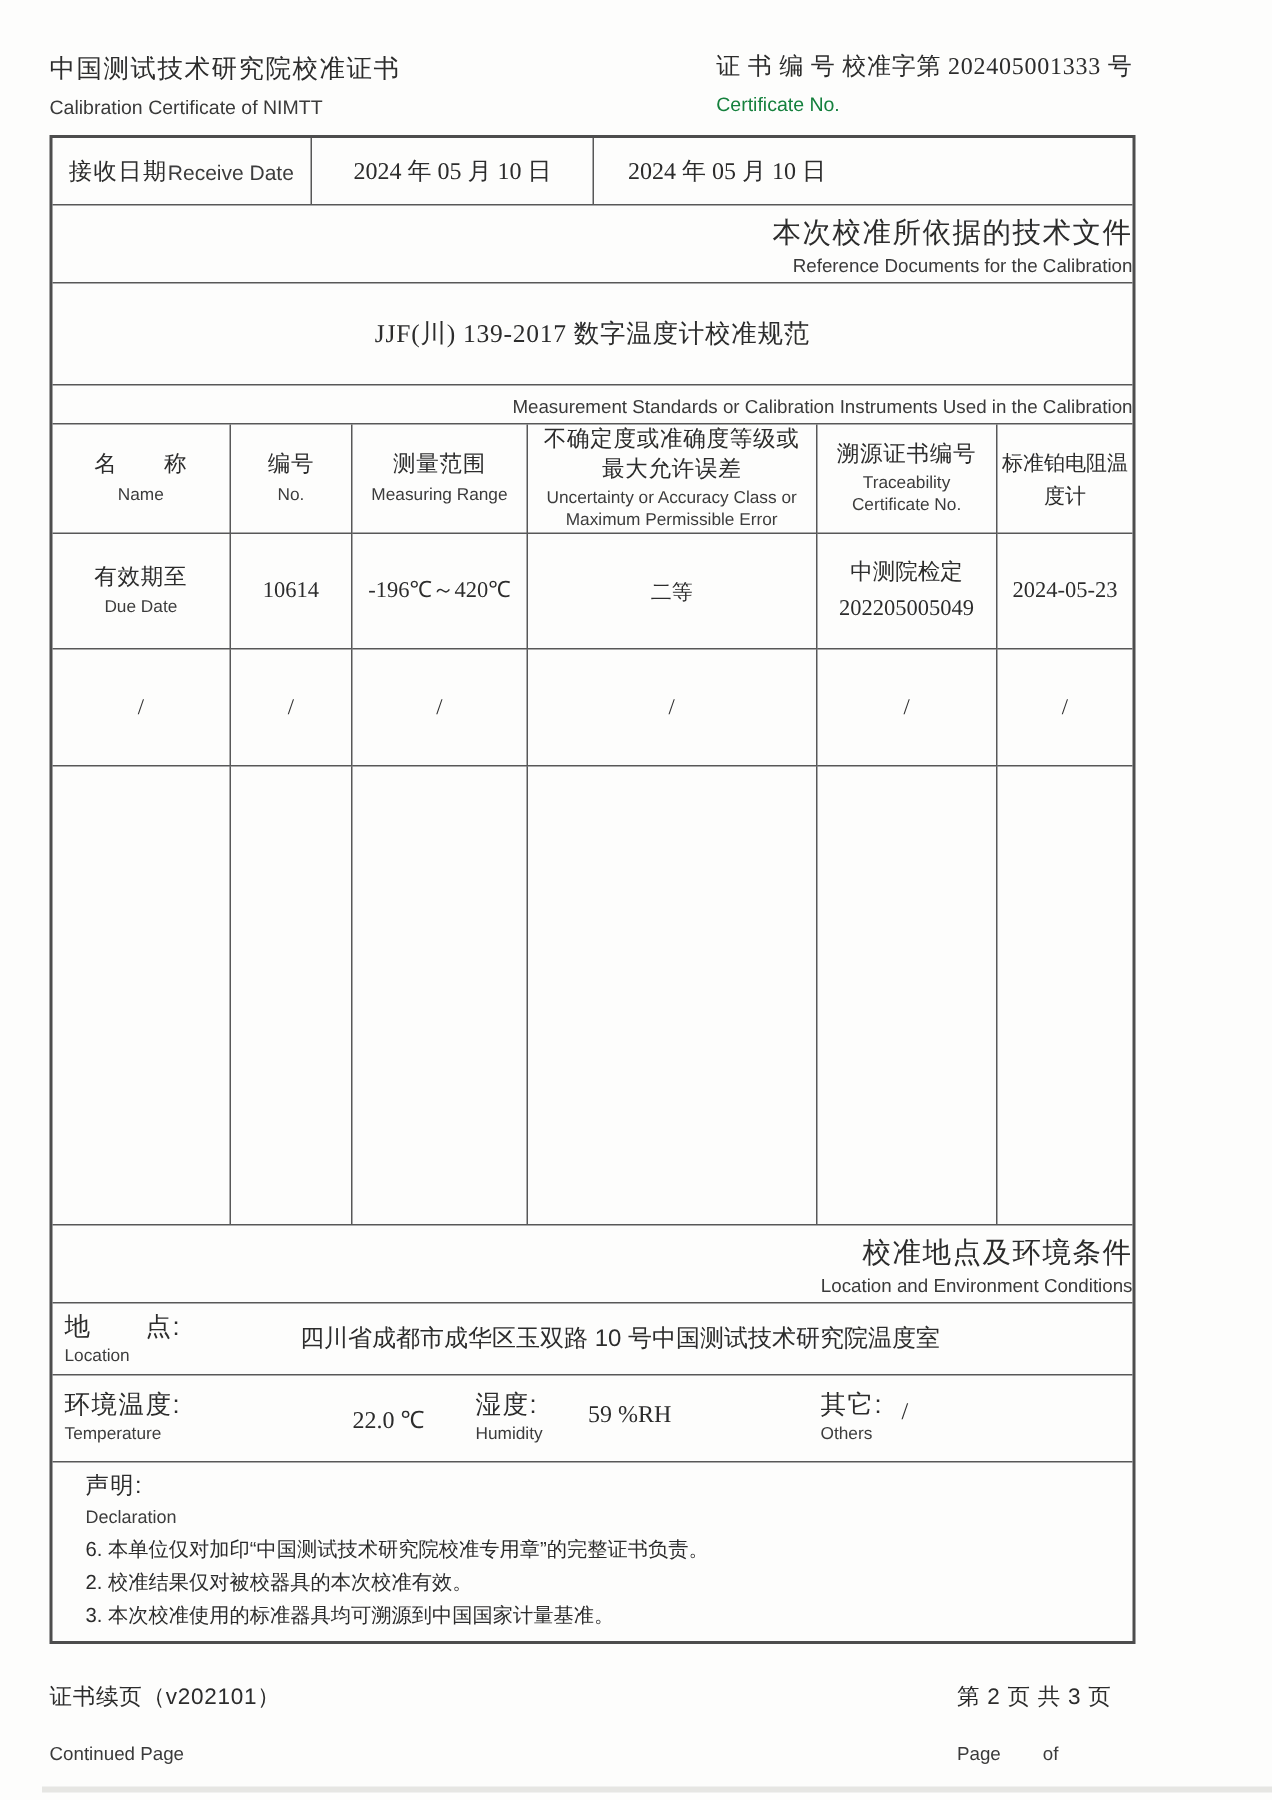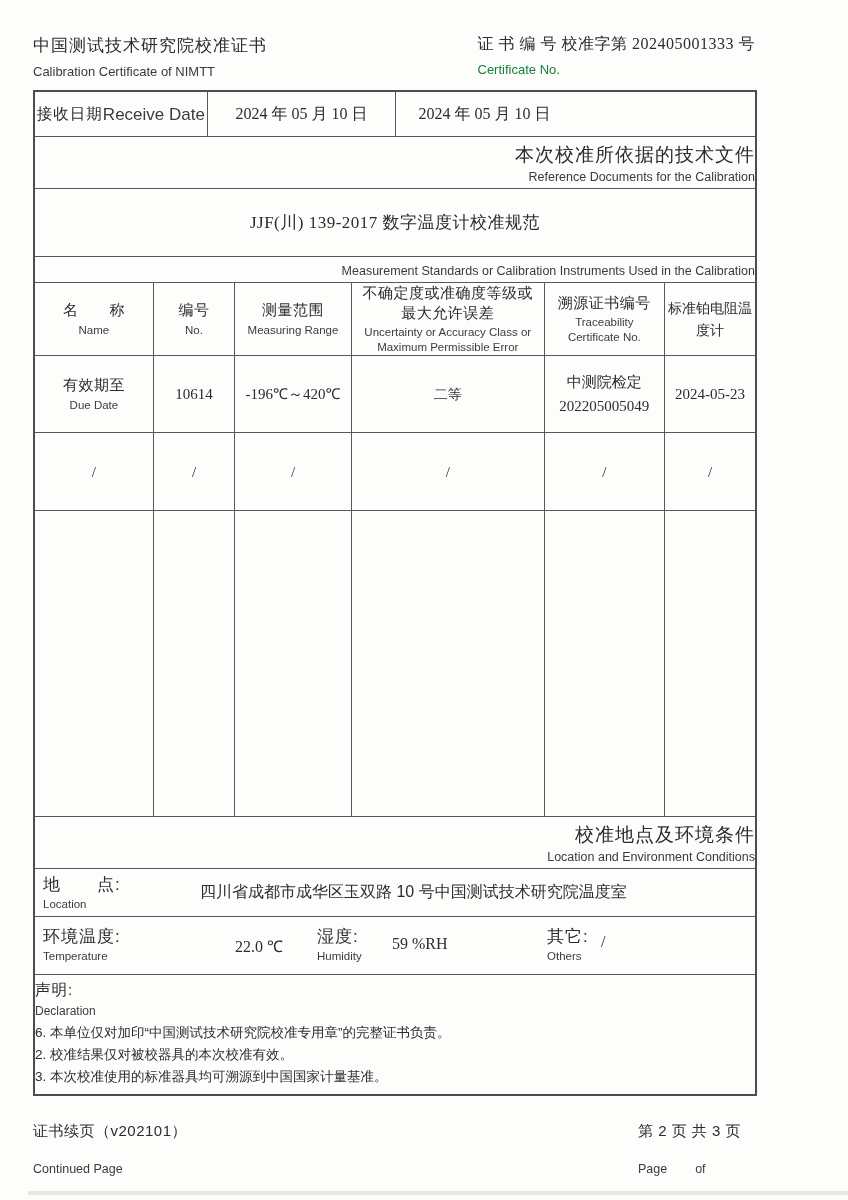--- a/index.html
+++ b/index.html
@@ -35,21 +35,21 @@
   
   .dates-row { display: flex; height: 45px; }
   .dates-row .cell {
     border-right: 1px solid #585858;
     display: flex; flex-direction: row; justify-content: center; align-items: center;
   }
   .dates-row .cell:last-child { border-right: none; }
   .c-recv-l { width: 24%; } .c-recv-v { width: 26.2%; }
   .c-cal-l  { width: 25.3%; } .c-cal-v { width: 24.5%; }
   .lbl-zh { font-size: 15.5px; letter-spacing: 1px; }
-  .lbl-en { font-size: 17px; color: #3c3c3c; margin-top: 1px; }
+  .lbl-en { font-size: 14px; color: #3c3c3c; margin-top: 1px; }
   .date-val { font-size: 16px; font-family: "Liberation Serif", serif; }
 
   
   .band { text-align: right; padding: 5px 0 4px 0; }
   .band-zh { font-size: 19px; letter-spacing: 1px; }
   .band-en { font-size: 12.5px; color: #3a3a3a; margin-top: 2px; }
 
   
   .ref-row { height: 68px; display: flex; align-items: center; justify-content: center; }
   .ref-text { font-size: 17px; font-family: "Liberation Serif", serif; letter-spacing: 0.5px; }
@@ -75,21 +75,21 @@
 
   
   .loc-row { height: 48px; }
   .env-row { height: 58px; }
   .fld-label { position: absolute; }
   .fld-label .lzh { font-size: 17px; letter-spacing: 1px; }
   .fld-label .len { font-size: 11.5px; color: #3c3c3c; margin-top: 2px; }
   .fld-val { position: absolute; font-size: 16px; font-family: "Liberation Serif", serif; }
 
   
-  .decl-row { min-height: 116px; padding: 5px 10px 6px 0; }
+  .decl-row { min-height: 116px; padding: 5px 10px 6px 22px; }
   .decl-zh { font-size: 15.5px; letter-spacing: 1px; }
   .decl-en { font-size: 12px; color: #3c3c3c; margin: 3px 0 4px 0; }
   .decl-item { font-size: 13.5px; line-height: 22px; }
 
   
   .doc-footer {
     position: absolute; left: 33px; top: 1122px; width: 722px;
     display: flex; justify-content: space-between;
   }
   .ftr-zh { font-size: 15px; letter-spacing: 0.5px; }

